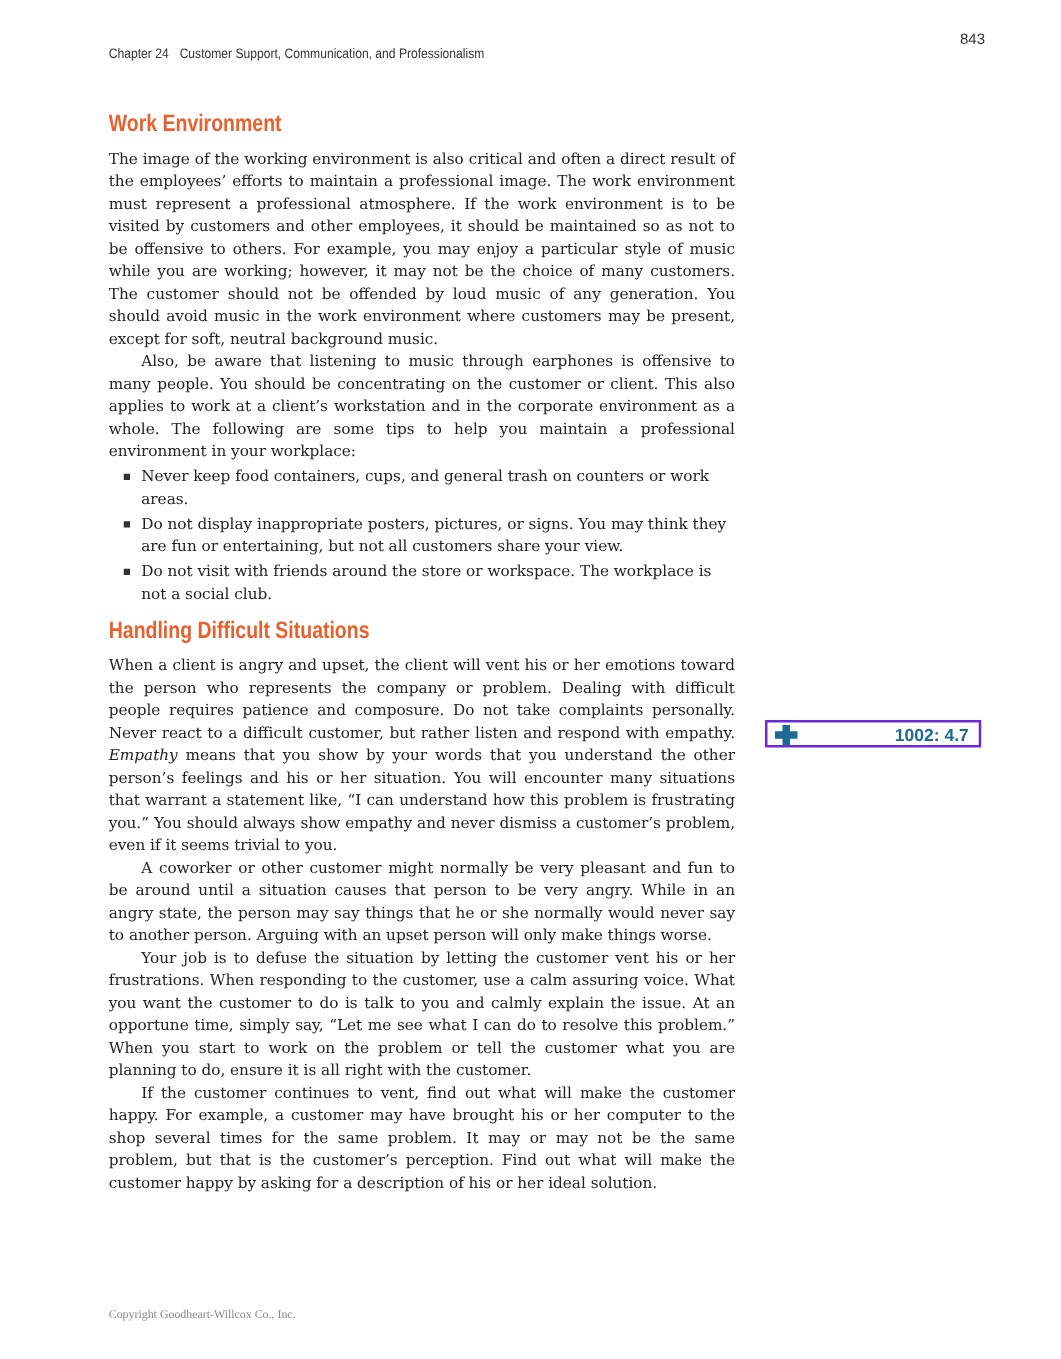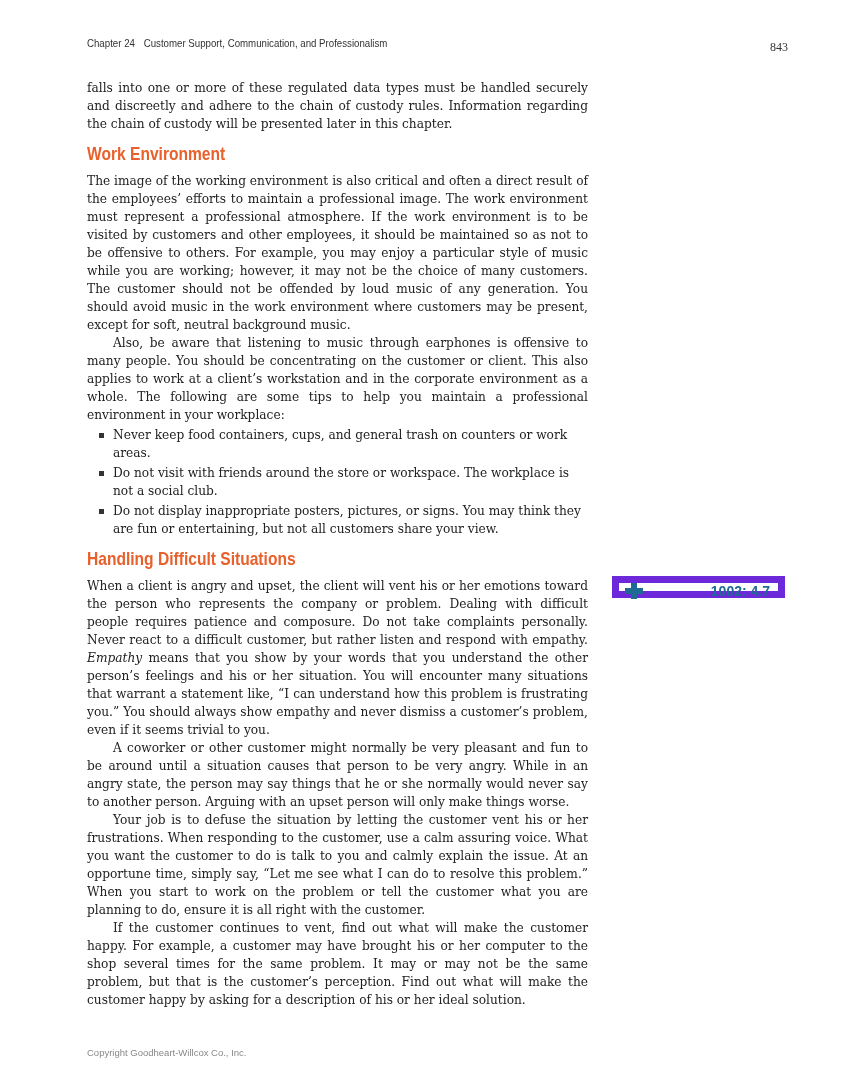--- a/index.html
+++ b/index.html
@@ -4,74 +4,73 @@
 <style>
   html, body { margin: 0; padding: 0; background: #ffffff; }
   body { width: 849px; height: 1087px; position: relative; overflow: hidden; }
   .header-left {
     position: absolute; left: 87px; top: 37px;
     font-family: "Liberation Sans", sans-serif; font-size: 11px; color: #333;
     transform: scaleX(0.88); transform-origin: left;
   }
   .header-left .sep { display: inline-block; width: 10px; }
   .page-num {
-    position: absolute; right: 61px; top: 40px;
-    font-family: Liberation Serif, serif; font-size: 12px; color: #333;
+    position: absolute; right: 61px; top: 24px;
+    font-family: Liberation Sans, sans-serif; font-size: 12px; color: #333;
   }
   .col {
     position: absolute; left: 87px; top: 79px; width: 501px;
     font-family: "DejaVu Serif", serif; font-size: 12.2px; line-height: 18px; color: #222;
   }
   .col p { margin: 0; text-align: justify; }
   .col p.ind { text-indent: 26px; }
   h2 {
     margin: 9px 0 6px 0; font-family: "Liberation Sans", sans-serif;
     font-weight: bold; font-size: 19px; color: #e8602c; line-height: 24px;
     transform: scaleX(0.82); transform-origin: left; white-space: nowrap;
   }
   ul { margin: 2px 0 0 0; padding: 0; list-style: none; }
   ul li { position: relative; padding-left: 26px; margin-bottom: 2px; }
   ul li::before {
     content: ""; position: absolute; left: 12px; top: 7px;
     width: 5px; height: 5px; background: #333;
   }
   .std-box {
     position: absolute; left: 612px; top: 576px; width: 173px; height: 22px;
-    border: 7px solid #6d28d9; box-sizing: border-box; display: flex; align-items: flex-start;
+    border: 2px solid #6d28d9; box-sizing: border-box; display: flex; align-items: flex-end;
   }
   .std-icon { margin-left: 4px; width: 22px; height: 16px; position: relative; }
   .std-icon .v { position: absolute; left: 8px; top: 0; width: 6px; height: 16px; background: #1e6a93; }
   .std-icon .h { position: absolute; left: 2px; top: 5px; width: 18px; height: 6px; background: #1e6a93; }
   .std-label {
     margin-left: auto; margin-right: 8px;
     font-family: "Liberation Sans", sans-serif; font-weight: bold; font-size: 14px; color: #1e6a93;
   }
   .footer {
     position: absolute; left: 87px; top: 1047px;
-    font-family: Liberation Sans, sans-serif; font-size: 9.5px; color: #888;
+    font-family: Liberation Serif, serif; font-size: 9.5px; color: #888;
   }
 </style>
 </head>
 <body>
 
 <div class="header-left">
   <span>Chapter 24</span><span class="sep"></span><span>Customer Support, Communication, and Professionalism</span>
 </div>
 <div class="page-num">843</div>
 
 <div class="col">
-  <p>falls into one or more of these regulated data types must be handled securely and discreetly and adhere to the chain of custody rules. Information regarding the chain of custody will be presented later in this chapter.</p>
 
   <h2>Work Environment</h2>
   <p>The image of the working environment is also critical and often a direct result of the employees’ efforts to maintain a professional image. The work environment must represent a professional atmosphere. If the work environment is to be visited by customers and other employees, it should be maintained so as not to be offensive to others. For example, you may enjoy a particular style of music while you are working; however, it may not be the choice of many customers. The customer should not be offended by loud music of any generation. You should avoid music in the work environment where customers may be present, except for soft, neutral background music.</p>
   <p class="ind">Also, be aware that listening to music through earphones is offensive to many people. You should be concentrating on the customer or client. This also applies to work at a client’s workstation and in the corporate environment as a whole. The following are some tips to help you maintain a professional environment in your workplace:</p>
   <ul>
     <li>Never keep food containers, cups, and general trash on counters or work areas.</li>
+    <li>Do not display inappropriate posters, pictures, or signs. You may think they are fun or entertaining, but not all customers share your view.</li>
     <li>Do not visit with friends around the store or workspace. The workplace is not a social club.</li>
-    <li>Do not display inappropriate posters, pictures, or signs. You may think they are fun or entertaining, but not all customers share your view.</li>
   </ul>
 
   <h2>Handling Difficult Situations</h2>
   <p><span>When a client is angry and upset, the client will vent his or her emotions toward the person who represents the company or problem. Dealing with difficult people requires patience and composure. Do not take complaints personally. Never react to a difficult customer, but rather listen and respond with empathy. </span><em>Empathy</em><span> means that you show by your words that you understand the other person’s feelings and his or her situation. You will encounter many situations that warrant a statement like, “I can understand how this problem is frustrating you.” You should always show empathy and never dismiss a customer’s problem, even if it seems trivial to you.</span></p>
   <p class="ind">A coworker or other customer might normally be very pleasant and fun to be around until a situation causes that person to be very angry. While in an angry state, the person may say things that he or she normally would never say to another person. Arguing with an upset person will only make things worse.</p>
   <p class="ind">Your job is to defuse the situation by letting the customer vent his or her frustrations. When responding to the customer, use a calm assuring voice. What you want the customer to do is talk to you and calmly explain the issue. At an opportune time, simply say, “Let me see what I can do to resolve this problem.” When you start to work on the problem or tell the customer what you are planning to do, ensure it is all right with the customer.</p>
   <p class="ind">If the customer continues to vent, find out what will make the customer happy. For example, a customer may have brought his or her computer to the shop several times for the same problem. It may or may not be the same problem, but that is the customer’s perception. Find out what will make the customer happy by asking for a description of his or her ideal solution.</p>
 </div>
 
 <div class="std-box">

